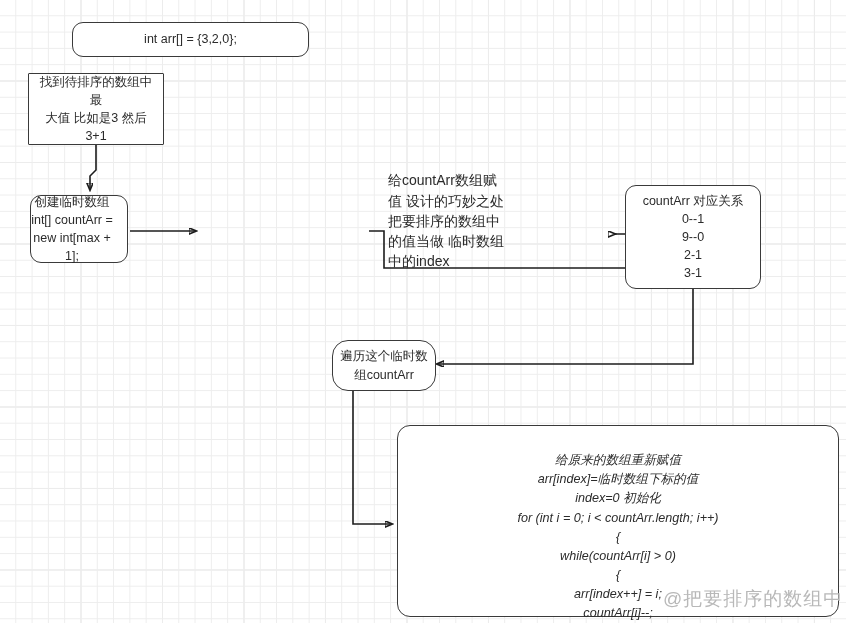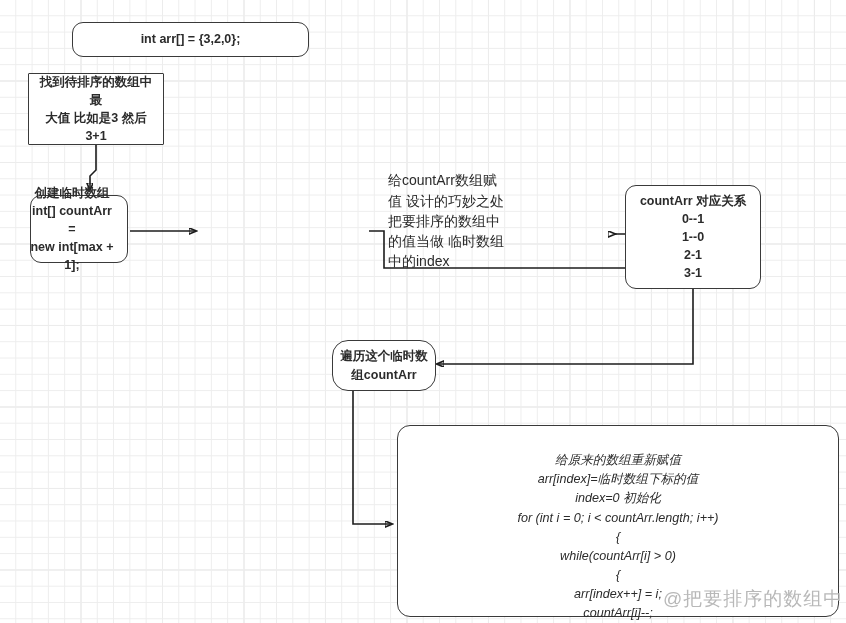--- a/index.html
+++ b/index.html
@@ -29,21 +29,20 @@
     border: 1.3px solid #3a3a3a;
     color: #2b2b2b;
     display: flex;
     align-items: center;
     justify-content: center;
     text-align: center;
     line-height: 1.45;
     font-size: 12.5px;
     white-space: pre-line;
     z-index: 3;
-    font-weight: bold;
   }
   .rounded { border-radius: 11px; }
   .sq { border-radius: 1px; }
   .floating-text {
     position: absolute;
     color: #2b2b2b;
     font-size: 14px;
     line-height: 1.45;
     text-align: left;
     white-space: pre-line;
@@ -126,21 +125,21 @@
     <span style="display:block; width:126px; margin-left:-14px;">创建临时数组
 int[] countArr =
 new int[max +
 1];</span>
   </div>
 
 
   <div class="node rounded" style="left:625px; top:185px; width:136px; height:104px; padding:3px 4px;">
     <span>countArr 对应关系
 0--1
-1--0
+9--0
 2-1
 3-1</span>
   </div>
 
   <div class="node sq" style="left:332px; top:340px; width:104px; height:51px; padding:2px 3px;border-radius:16px;">
     <span>遍历这个临时数
 组countArr</span>
   </div>
 
   <div class="floating-text" style="left:388px; top:150px; width:134px;">

